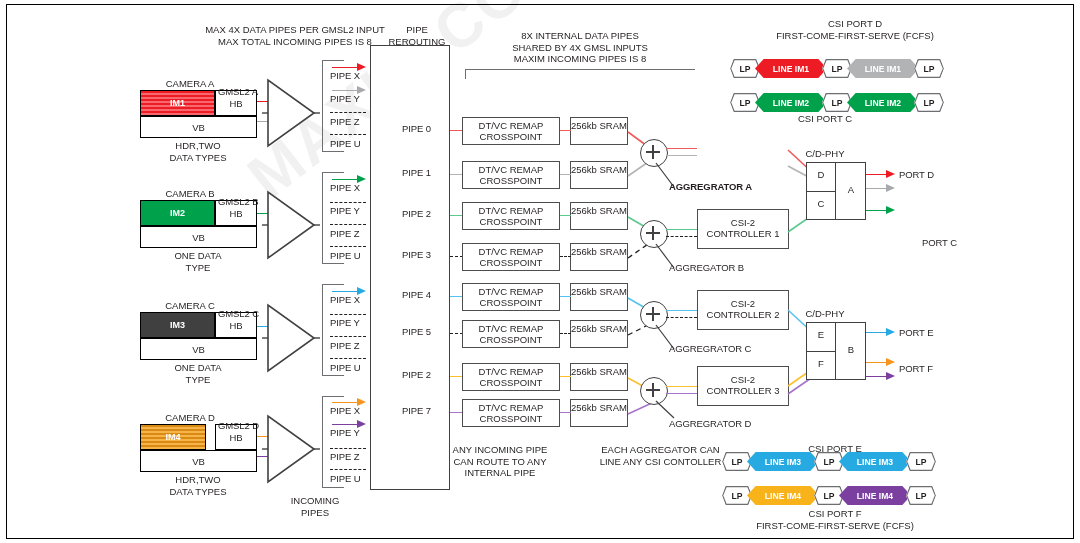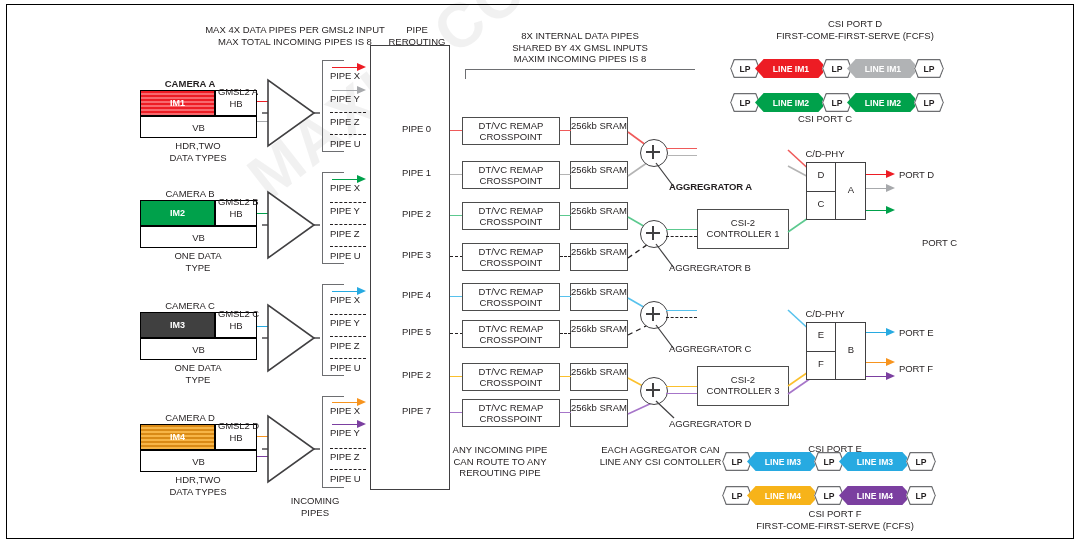--- a/index.html
+++ b/index.html
@@ -85,21 +85,21 @@
         <span>LP</span>
       </div>
     <div class="hex hexline" style="background:#00a14b;">LINE IM2</div>
     <div class="hex hexlp">
         <span>LP</span>
       </div>
   </div>
 
   <div class="tc" style="left:760px;top:113px;width:130px;">CSI PORT C</div>
 
-  <div class="camhdr" style="left:130px;top:78px;width:120px;font-weight:bold;">CAMERA A</div>
+  <div class="camhdr" style="left:130px;top:78px;width:120px;">CAMERA A</div>
   <div class="boxk" style="left:140px;top:90px;width:75px;height:26px;">
     <div class="imstripe" style="left:0;top:0;width:100%;height:100%;background:repeating-linear-gradient(#ed1c24 0 2px,#f7696e 2px 4px);">IM1</div>
   </div>
   <div class="boxk" style="left:215px;top:90px;width:42px;height:26px;">
     <div class="bl" style="top:7px;">HB</div>
   </div>
   <div class="boxk" style="left:140px;top:116px;width:117px;height:22px;">
     <div class="bl" style="top:5px;">VB</div>
   </div>
   <div class="tc" style="left:132px;top:140px;width:132px;">HDR,TWO
@@ -137,21 +137,21 @@
   <div class="boxk" style="left:140px;top:338px;width:117px;height:22px;">
     <div class="bl" style="top:5px;">VB</div>
   </div>
   <div class="tc" style="left:132px;top:362px;width:132px;">ONE DATA
 TYPE</div>
   <div class="t" style="left:218px;top:308px;">GMSL2 C</div>
   <div class="ln" style="left:257px;top:326px;width:30px;border-top-color:#27aae1;"></div>
   <div class="arrh" style="left:285px;top:321.5px;border-left:9px solid #27aae1;"></div>
 
   <div class="camhdr" style="left:130px;top:412px;width:120px;">CAMERA D</div>
-  <div class="boxk" style="left:140px;top:424px;width:75px;height:26px;">
+  <div class="boxk" style="left:140px;top:424px;width:66px;height:26px;">
     <div class="imstripe" style="left:0;top:0;width:100%;height:100%;background:repeating-linear-gradient(#d98a16 0 2px,#f7b547 2px 4px);">IM4</div>
   </div>
   <div class="boxk" style="left:215px;top:424px;width:42px;height:26px;">
     <div class="bl" style="top:7px;">HB</div>
   </div>
   <div class="boxk" style="left:140px;top:450px;width:117px;height:22px;">
     <div class="bl" style="top:5px;">VB</div>
   </div>
   <div class="tc" style="left:132px;top:474px;width:132px;">HDR,TWO
 DATA TYPES</div>
@@ -363,36 +363,40 @@
   <div class="agg" style="left:640px;top:301px;"></div>
   <div class="agg" style="left:640px;top:377px;"></div>
 
   <svg style="position:absolute;left:650px;top:160px;width:40px;height:260px;">
     <line x1="6" y1="3" x2="24" y2="27" stroke="#414042" stroke-width="1.2"></line>
     <line x1="6" y1="84" x2="24" y2="108" stroke="#414042" stroke-width="1.2"></line>
     <line x1="6" y1="165" x2="24" y2="189" stroke="#414042" stroke-width="1.2"></line>
     <line x1="6" y1="241" x2="24" y2="258" stroke="#414042" stroke-width="1.2"></line>
   </svg>
   <div class="t" style="left:669px;top:181px;font-weight:bold;">AGGREGRATOR A</div>
-  <div class="t" style="left:669px;top:262px;">AGGREGRATOR B</div>
+  <div class="t" style="left:669px;top:262px;">AGGREGATOR B</div>
   <div class="t" style="left:669px;top:343px;">AGGREGRATOR C</div>
   <div class="t" style="left:669px;top:418px;">AGGREGRATOR D</div>
 
   <div class="ln" style="left:666px;top:148px;width:31px;border-top-color:#ef5a5a;"></div>
   <div class="ln" style="left:666px;top:155px;width:31px;border-top-color:#b4b4b4;"></div>
   <div class="ln" style="left:666px;top:229px;width:31px;border-top-color:#5cc98f;"></div>
   <div class="dash" style="left:666px;top:236px;width:31px;"></div>
   <div class="ln" style="left:666px;top:310px;width:31px;border-top-color:#57c2ed;"></div>
   <div class="dash" style="left:666px;top:317px;width:31px;"></div>
   <div class="ln" style="left:666px;top:386px;width:31px;border-top-color:#fbc02d;"></div>
   <div class="ln" style="left:666px;top:393px;width:31px;border-top-color:#a675c9;"></div>
 
   <div class="box" style="left:697px;top:209px;width:92px;height:40px;">
     <div class="bl" style="top:7px;">CSI-2
 CONTROLLER 1</div>
+  </div>
+  <div class="box" style="left:697px;top:290px;width:92px;height:40px;">
+    <div class="bl" style="top:7px;">CSI-2
+CONTROLLER 2</div>
   </div>
   <div class="box" style="left:697px;top:366px;width:92px;height:40px;">
     <div class="bl" style="top:7px;">CSI-2
 CONTROLLER 3</div>
   </div>
 
   <svg style="position:absolute;left:786px;top:140px;width:32px;height:100px;">
     <line x1="2" y1="10" x2="28" y2="34" stroke="#ef5a5a" stroke-width="1.6"></line>
     <line x1="2" y1="26" x2="28" y2="40" stroke="#b4b4b4" stroke-width="1.6"></line>
     <line x1="2" y1="92" x2="28" y2="74" stroke="#5cc98f" stroke-width="1.6"></line>
@@ -435,21 +439,21 @@
   <div class="arrh" style="left:886px;top:327.5px;border-left:9px solid #27aae1;"></div>
   <div class="t" style="left:899px;top:327px;">PORT E</div>
   <div class="ln" style="left:866px;top:362px;width:22px;border-top-color:#f7941e;"></div>
   <div class="arrh" style="left:886px;top:357.5px;border-left:9px solid #f7941e;"></div>
   <div class="t" style="left:899px;top:363px;">PORT F</div>
   <div class="ln" style="left:866px;top:376px;width:22px;border-top-color:#7b3fa0;"></div>
   <div class="arrh" style="left:886px;top:371.5px;border-left:9px solid #7b3fa0;"></div>
 
   <div class="tc" style="left:430px;top:444px;width:140px;">ANY INCOMING PIPE
 CAN ROUTE TO ANY
-REROUTING PIPE</div>
+INTERNAL PIPE</div>
   <div class="tc" style="left:578px;top:444px;width:165px;">EACH AGGREGATOR CAN
 LINE ANY CSI CONTOLLER</div>
 
   <div class="tc" style="left:760px;top:443px;width:150px;">CSI PORT E</div>
   <div class="hexw" style="left:722px;top:452px;">
     <div class="hex hexlp">
         <span>LP</span>
       </div>
     <div class="hex hexline" style="background:#27aae1;">LINE IM3</div>
     <div class="hex hexlp">

